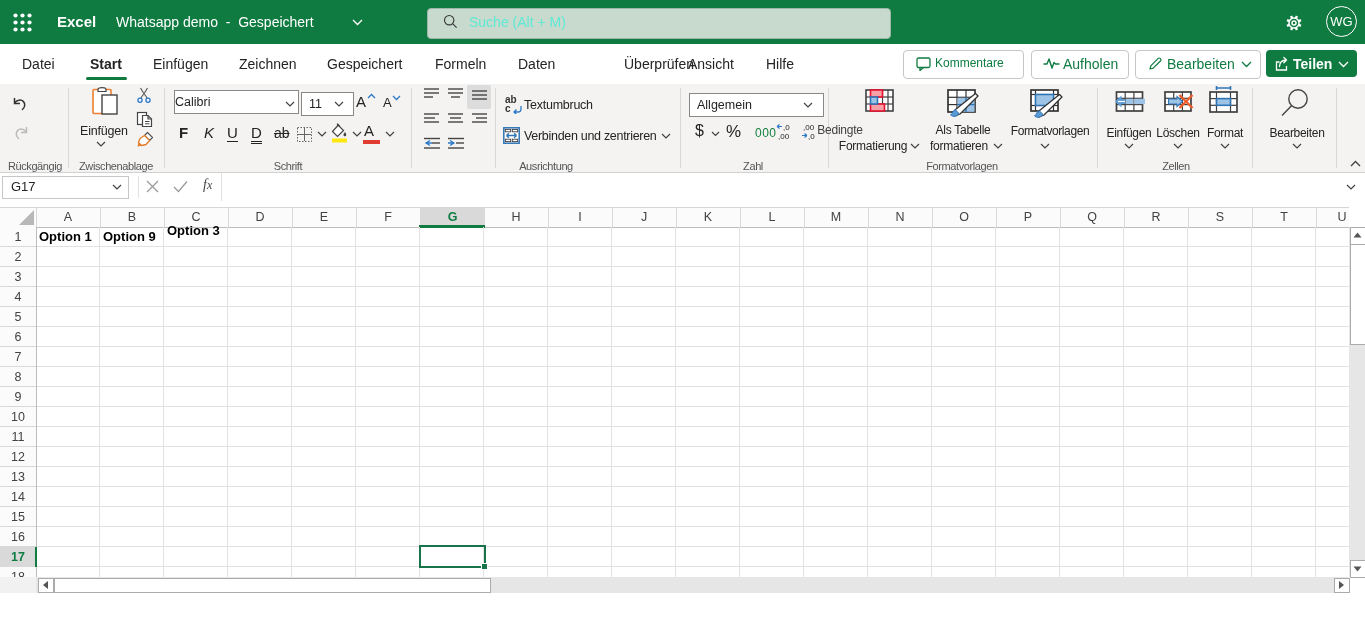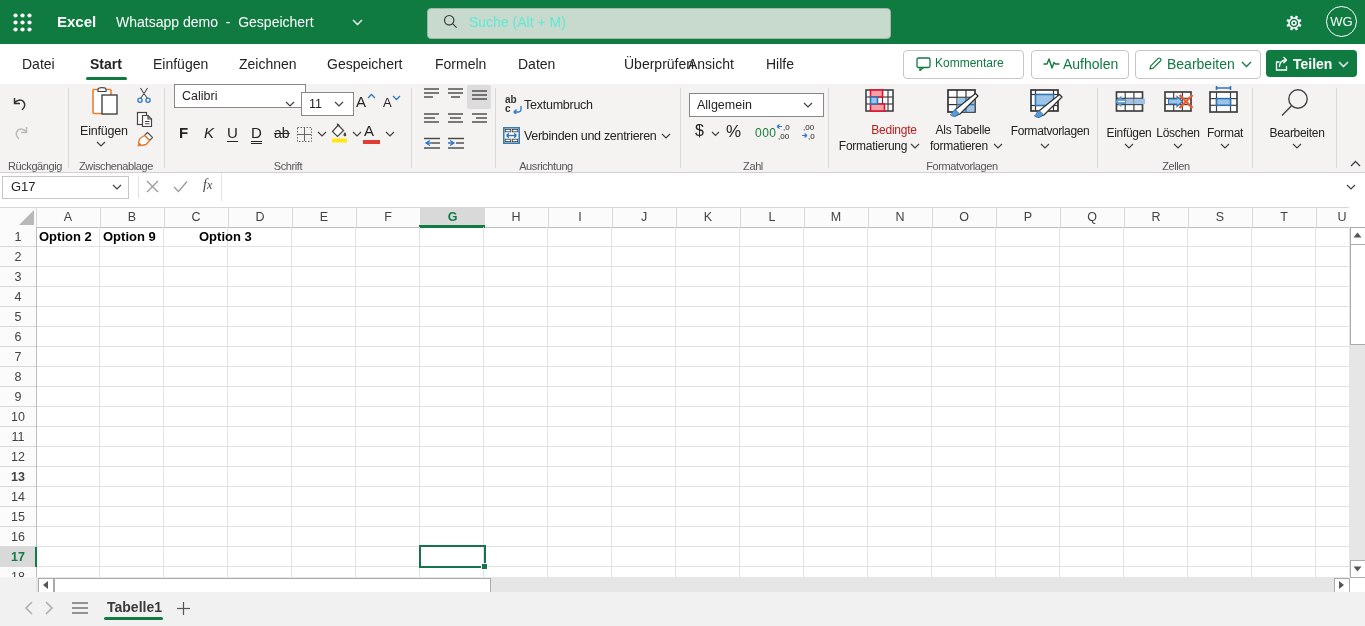--- a/index.html
+++ b/index.html
@@ -163,21 +163,21 @@
         <path d="M12 4.5 V8 H15.5" stroke="#444" stroke-width="1.2" fill="none"></path>
         <line x1="9" y1="10.5" x2="13.5" y2="10.5" stroke="#444" stroke-width="1"></line>
         <line x1="9" y1="12.8" x2="13.5" y2="12.8" stroke="#444" stroke-width="1"></line>
       </svg>
     <svg class="abs" style="left:136px;top:47px" width="18" height="18" viewBox="0 0 18 18">
       <path d="M11.5 1.5 L16.5 6.5 L13.5 9.5 L8.5 4.5 Z" fill="#fff" stroke="#555" stroke-width="1.2" stroke-linejoin="round"></path>
       <path d="M8.5 4.5 L13.5 9.5 L10 13.5 L5.5 14.5 L2.5 11.5 L4 7.5 Z" fill="#fff" stroke="#e07b28" stroke-width="1.3" stroke-linejoin="round"></path>
       <path d="M5.5 14.5 L2.5 11.5 L1.5 15.8 Z" fill="#e07b28"></path>
     </svg>
 
-    <div class="combo" style="left:174px;top:0;width:123px;height:22px;line-height:22px;padding-left:7px;">Calibri</div>
+    <div class="combo" style="left:174px;top:6px;width:123px;height:22px;line-height:22px;">Calibri</div>
     <svg class="abs" style="left:285px;top:17px" width="10" height="6">
         <path d="M1 1 L5 5 L9 1" class="chev"></path>
       </svg>
     <div class="combo" style="left:301px;top:8px;width:44px;height:22px;line-height:22px;padding-left:7px;">11</div>
     <svg class="abs" style="left:334px;top:17px" width="10" height="6">
         <path d="M1 1 L5 5 L9 1" class="chev"></path>
       </svg>
 
     <div class="abs" style="left:356px;top:9px;font-size:15px;color:#252423;">A</div>
     <svg class="abs" style="left:367px;top:9px" width="9" height="6">
@@ -331,21 +331,21 @@
           <line x1="7.7" y1="1" x2="7.7" y2="22"></line>
           <line x1="17.5" y1="1" x2="17.5" y2="22"></line>
           <line x1="23" y1="1" x2="23" y2="22"></line>
           <line x1="1" y1="8" x2="28" y2="8"></line>
           <line x1="1" y1="15" x2="28" y2="15"></line>
         </g>
       <rect x="5.5" y="1" width="12" height="7" fill="#f8a0a8" stroke="#e8112d" stroke-width="1.6"></rect>
       <rect x="5.5" y="15" width="14" height="7" fill="#f8a0a8" stroke="#e8112d" stroke-width="1.6"></rect>
       <rect x="5.5" y="8" width="7" height="7" fill="#9dc3e6" stroke="#2e75b6" stroke-width="1.6"></rect>
     </svg>
-    <div class="abs" style="left:894px;top:39px;font-size:12px;letter-spacing:-0.25px;color:#b91c1c;transform:translateX(-50%);">Bedingte</div>
+    <div class="abs" style="left:840px;top:39px;font-size:12px;letter-spacing:-0.25px;color:#404040;transform:translateX(-50%);">Bedingte</div>
     <div class="abs" style="left:873px;top:55px;font-size:12px;letter-spacing:-0.25px;color:#252423;transform:translateX(-50%);">Formatierung</div>
     <svg class="abs" style="left:910px;top:59px" width="10" height="6">
         <path d="M1 1 L5 5 L9 1" class="chev"></path>
       </svg>
 
     <svg class="abs" style="left:947px;top:5px" width="33" height="28" viewBox="0 0 33 28">
       <rect x="1" y="1" width="27" height="22" stroke="#333" stroke-width="1.7" fill="#fff"></rect>
       <g stroke="#333" stroke-width="1.2">
           <line x1="10" y1="1" x2="10" y2="23"></line>
           <line x1="19" y1="1" x2="19" y2="23"></line>
@@ -503,33 +503,33 @@
     <div class="rowhdr" style="top:66px;">3</div>
     <div class="rowhdr" style="top:86px;">4</div>
     <div class="rowhdr" style="top:106px;">5</div>
     <div class="rowhdr" style="top:126px;">6</div>
     <div class="rowhdr" style="top:146px;">7</div>
     <div class="rowhdr" style="top:166px;">8</div>
     <div class="rowhdr" style="top:186px;">9</div>
     <div class="rowhdr" style="top:206px;">10</div>
     <div class="rowhdr" style="top:226px;">11</div>
     <div class="rowhdr" style="top:246px;">12</div>
-    <div class="rowhdr" style="top:266px;font-weight:bold;">13</div>
+    <div class="rowhdr" style="top:266px;">13</div>
     <div class="rowhdr" style="top:286px;">14</div>
     <div class="rowhdr" style="top:306px;">15</div>
     <div class="rowhdr" style="top:326px;">16</div>
     <div class="rowhdr" style="top:346px;">17</div>
     <div class="rowhdr" style="top:366px;height:11px;overflow:hidden;">18</div>
     <div class="abs" style="left:0;top:346px;width:36px;height:20px;background:#d9d9d9;"></div>
     <div class="abs" style="left:0;top:346px;width:36px;height:20px;line-height:20px;text-align:center;font-size:12.5px;font-weight:bold;color:#0e7c42;">17</div>
     <div class="abs" style="left:34.5px;top:346px;width:2.5px;height:20px;background:#107c41;"></div>
 
-    <div class="abs" style="left:39px;top:26px;height:20px;line-height:20px;font-size:13px;font-weight:bold;color:#000;">Option 2</div>
+    <div class="abs" style="left:39px;top:26px;height:20px;line-height:20px;font-size:13px;font-weight:bold;color:#000;">Option 1</div>
     <div class="abs" style="left:103px;top:26px;height:20px;line-height:20px;font-size:13px;font-weight:bold;color:#000;">Option 9</div>
-    <div class="abs" style="left:167px;top:26px;height:28px;line-height:20px;font-size:13px;font-weight:bold;color:#000;margin-left:32px;">Option 3</div>
+    <div class="abs" style="left:167px;top:20px;height:28px;line-height:20px;font-size:13px;font-weight:bold;color:#000;">Option 3</div>
 
     <div class="abs" style="left:419px;top:344px;width:62.5px;height:18.5px;border:2px solid #17734a;"></div>
     <div class="abs" style="left:481px;top:362px;width:5px;height:5px;background:#17734a;border:1px solid #fff;"></div>
 
     <div class="abs" style="left:0;top:376px;width:36px;height:16px;background:#f1f1f1;"></div>
 
     <div class="abs" style="left:36px;top:376px;width:1313px;height:16px;background:#e6e6e6;"></div>
     <div class="abs" style="left:38px;top:377px;width:14px;height:13px;background:#fff;border:1px solid #ababab;"></div>
     <div class="abs" style="left:43px;top:380px;width:0;height:0;border-top:4px solid transparent;border-bottom:4px solid transparent;border-right:5px solid #555;"></div>
     <div class="abs" style="left:54px;top:377px;width:435px;height:13px;background:#fff;border:1px solid #ababab;"></div>
@@ -540,36 +540,13 @@
     <div class="abs" style="left:1350px;top:26px;width:14px;height:16px;background:#fff;border:1px solid #ababab;"></div>
     <svg class="abs" style="left:1353px;top:31px" width="9" height="6">
         <path d="M0.5 5.5 L4.5 0.5 L8.5 5.5 Z" fill="#555"></path>
       </svg>
     <div class="abs" style="left:1350px;top:43px;width:14px;height:99px;background:#fff;border:1px solid #ababab;"></div>
     <div class="abs" style="left:1350px;top:359px;width:14px;height:16px;background:#fff;border:1px solid #ababab;"></div>
     <svg class="abs" style="left:1353px;top:365px" width="9" height="6">
         <path d="M0.5 0.5 L4.5 5.5 L8.5 0.5 Z" fill="#555"></path>
       </svg>
   </div>
-  <div id="bottom" class="abs" style="left:0;top:592px;width:1365px;height:34px;background:#f1f1f1;">
-    <svg class="abs" style="left:24px;top:9px" width="9" height="14">
-        <path d="M8 1 L2 7 L8 13" stroke="#b0b0b0" stroke-width="1.6" fill="none"></path>
-      </svg>
-    <svg class="abs" style="left:45px;top:9px" width="9" height="14">
-        <path d="M1 1 L7 7 L1 13" stroke="#b0b0b0" stroke-width="1.6" fill="none"></path>
-      </svg>
-    <svg class="abs" style="left:72px;top:9px" width="16" height="14">
-        <g stroke="#555" stroke-width="1.2">
-          <line x1="0" y1="2" x2="16" y2="2"></line>
-          <line x1="0" y1="7" x2="16" y2="7"></line>
-          <line x1="0" y1="12" x2="16" y2="12"></line>
-        </g>
-      </svg>
-    <div class="abs" style="left:107px;top:7px;font-size:14px;font-weight:bold;color:#3b3a39;">Tabelle1</div>
-    <div class="abs" style="left:104px;top:25px;width:59px;height:3px;background:#107c41;border-radius:2px;"></div>
-    <svg class="abs" style="left:177px;top:10px" width="13" height="13">
-        <g stroke="#555" stroke-width="1.2">
-          <line x1="6.5" y1="0" x2="6.5" y2="13"></line>
-          <line x1="0" y1="6.5" x2="13" y2="6.5"></line>
-        </g>
-      </svg>
-  </div>
 </div>
 
 </body></html>

